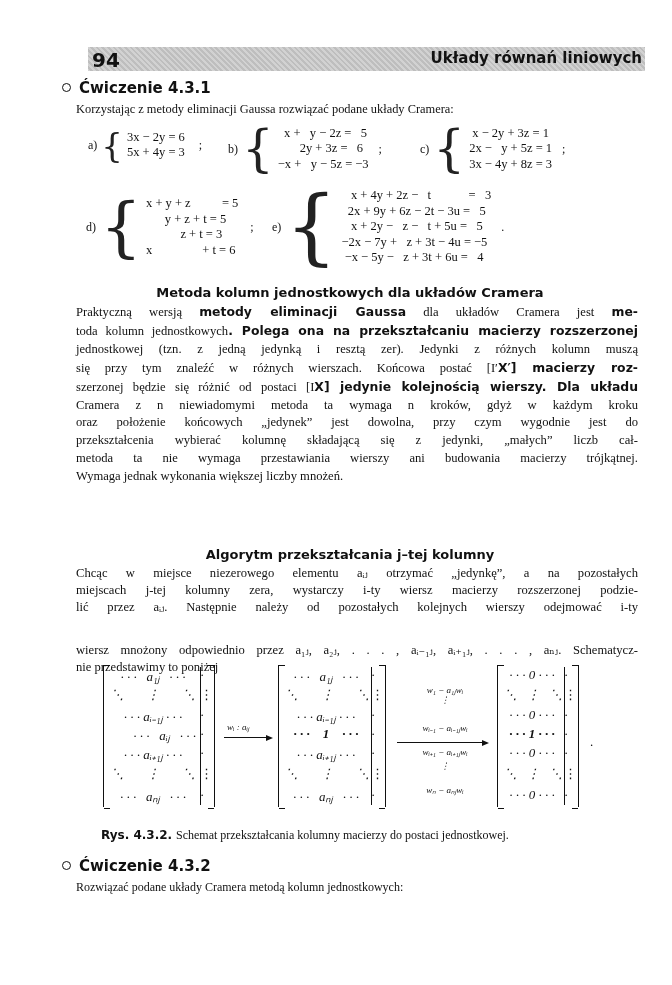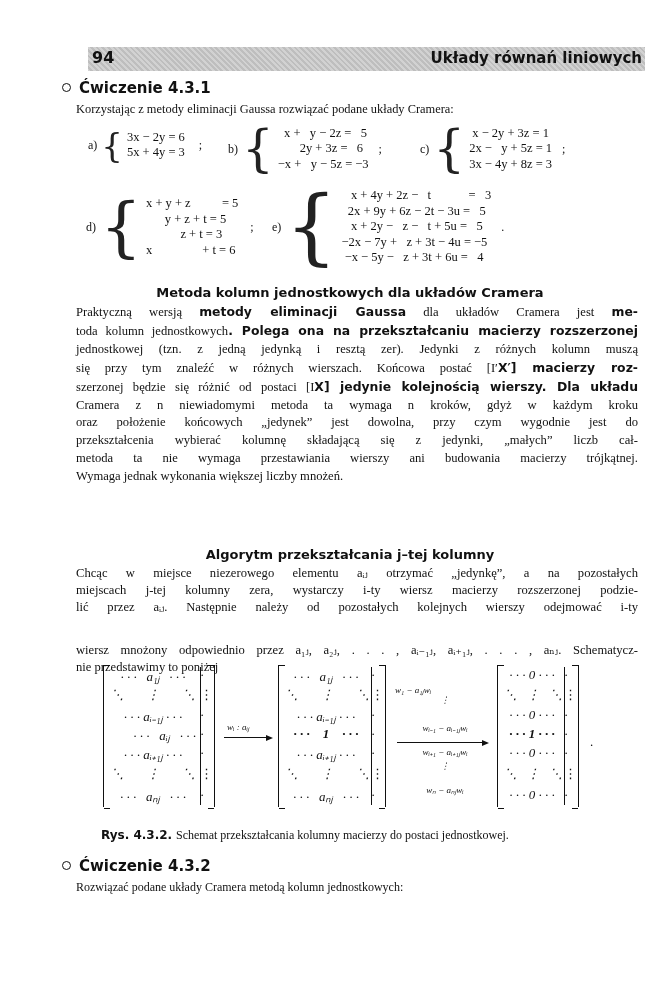--- a/index.html
+++ b/index.html
@@ -5,21 +5,21 @@
   * { box-sizing: border-box; margin: 0; padding: 0; }
   html, body { width: 672px; height: 985px; background: #ffffff; overflow: hidden; }
   body { position: relative; font-family: "DejaVu Serif", "Liberation Serif", serif; color: #111; }
   .abs { position: absolute; }
   .sans { font-family: "DejaVu Sans", "Liberation Sans", sans-serif; }
   .serif { font-family: "Liberation Serif", "DejaVu Serif", serif; }
 
   
   .header-bar { left: 88px; top: 47px; width: 557px; height: 24px; background: #c8c8c8;
     background-image: repeating-linear-gradient(45deg, rgba(255,255,255,0.18) 0 2px, rgba(0,0,0,0.05) 2px 4px); }
-  .page-num { left: 92px; top: 48px; font-size: 16px; font-weight: bold; }
+  .page-num { left: 92px; top: 48px; font-size: 20px; font-weight: bold; }
   .running-head { right: 30px; top: 49px; font-size: 15px; font-weight: bold; }
 
   .ex-head { font-size: 15px; font-weight: bold; }
   .ex-bullet { display: inline-block; width: 9px; height: 9px; border: 1.3px solid #111; border-radius: 50%; margin-right: 8px; vertical-align: 1px; }
   .p { font-size: 12.6px; line-height: 16.6px; }
 
   
   .sys { display: flex; align-items: center; font-size: 12px; }
   .sys .lbl { margin-right: 4px; }
   .brace { font-family: "DejaVu Serif", serif; font-weight: 100; color: #222; line-height: 1; transform-origin: center; margin-right: 4px; }
@@ -172,21 +172,21 @@
       <div class="mrow" style="top: 61px; left: 92px; right: auto;">·</div>
       <div class="mrow" style="top: 80px; width: 82px; text-align: center; font-style: italic;">· · · aᵢ₊₁ⱼ · · ·</div>
       <div class="mrow" style="top: 80px; left: 92px; right: auto;">·</div>
       <div class="mrow" style="top: 101px; width: 82px; text-align: center; font-style: italic;">⋱       ⋮       ⋱</div>
       <div class="mrow" style="top: 101px; left: 92px; right: auto;">⋮</div>
       <div class="mrow" style="top: 122px; width: 82px; text-align: center; font-style: italic;">· · ·   aₙⱼ   · · ·</div>
       <div class="mrow" style="top: 122px; left: 92px; right: auto;">·</div>
     </div>
 
   <div class="abs" id="a2" style="left:395px; top:683px; width:100px;">
-      <div class="small abs" style="top: 0px; width: 100px; ">w₁ − a₁ⱼwᵢ</div>
+      <div class="small abs" style="top: 0px; width: 100px; text-align: center;">w₁ − a₁ⱼwᵢ</div>
       <div class="small abs" style="top: 12px; width: 100px; text-align: center;">⋮</div>
       <div class="small abs" style="top: 38px; width: 100px; text-align: center;">wᵢ₋₁ − aᵢ₋₁ⱼwᵢ</div>
       <div class="small abs" style="top: 62px; width: 100px; text-align: center;">wᵢ₊₁ − aᵢ₊₁ⱼwᵢ</div>
       <div class="small abs" style="top: 78px; width: 100px; text-align: center;">⋮</div>
       <div class="small abs" style="top: 100px; width: 100px; text-align: center;">wₙ − aₙⱼwᵢ</div>
     </div>
   <div class="arrow-line" style="left:397px; top:742px; width:86px;"></div>
   <div class="arrow-head" style="left:482px; top:739.5px;"></div>
 
   <div class="abs matrix" id="m3" style="left:497px; top:665px; width:82px;">

